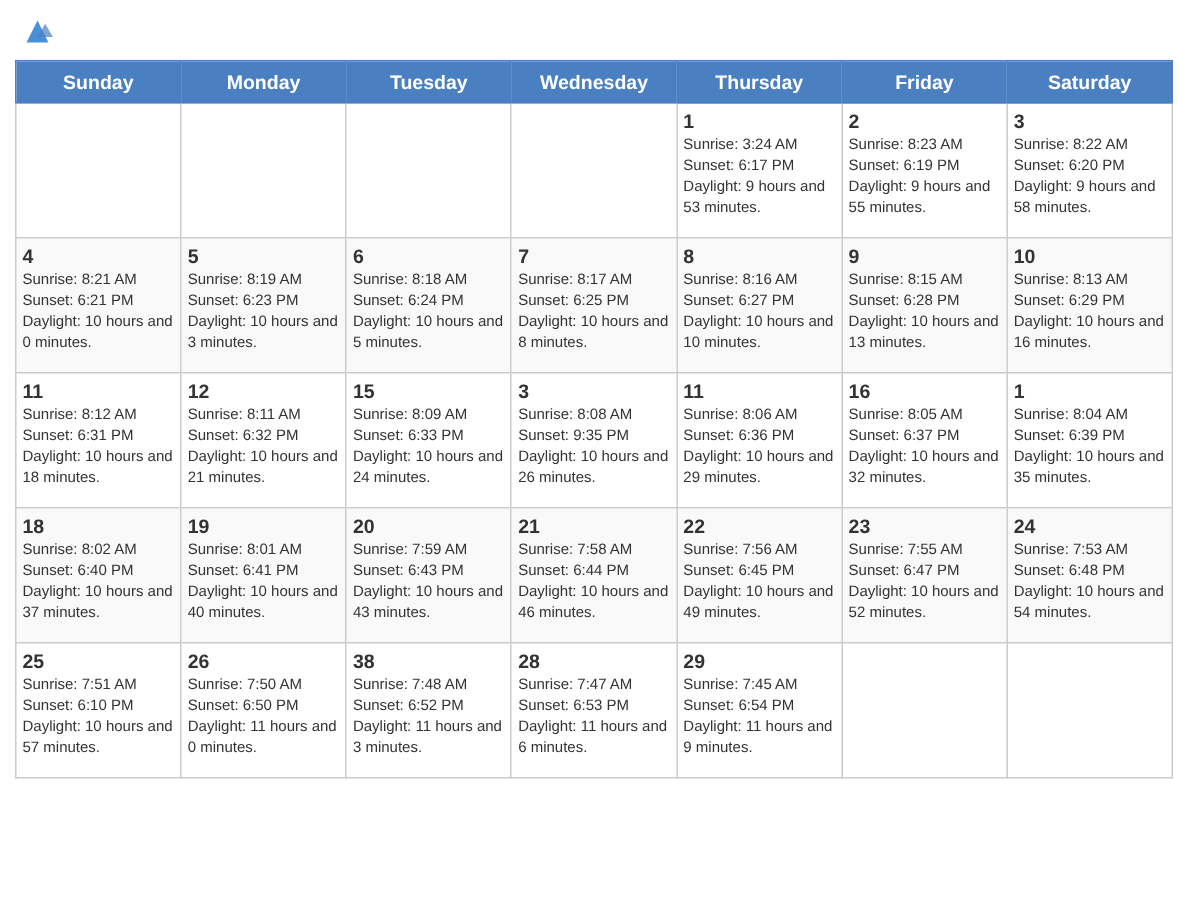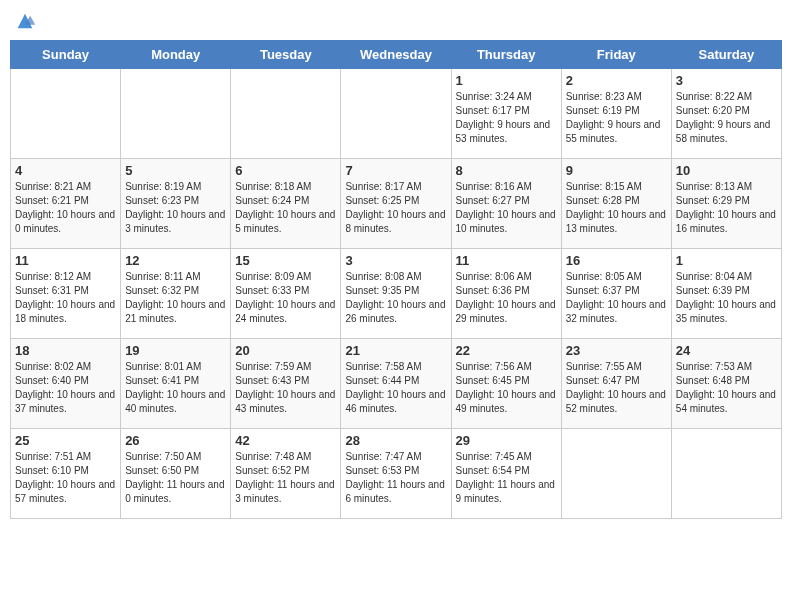--- a/index.html
+++ b/index.html
@@ -285,21 +285,21 @@
 Sunset: 6:10 PM
 Daylight: 10 hours and 57 minutes.</div>
         </td>
         <td>
           <span class="day-number">26</span>
           <div class="day-info">Sunrise: 7:50 AM
 Sunset: 6:50 PM
 Daylight: 11 hours and 0 minutes.</div>
         </td>
         <td>
-          <span class="day-number">42</span>
+          <span class="day-number">38</span>
           <div class="day-info">Sunrise: 7:48 AM
 Sunset: 6:52 PM
 Daylight: 11 hours and 3 minutes.</div>
         </td>
         <td>
           <span class="day-number">28</span>
           <div class="day-info">Sunrise: 7:47 AM
 Sunset: 6:53 PM
 Daylight: 11 hours and 6 minutes.</div>
         </td>

